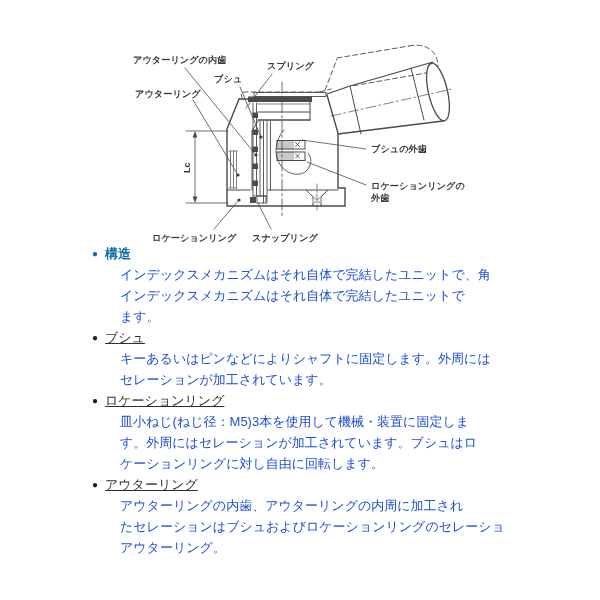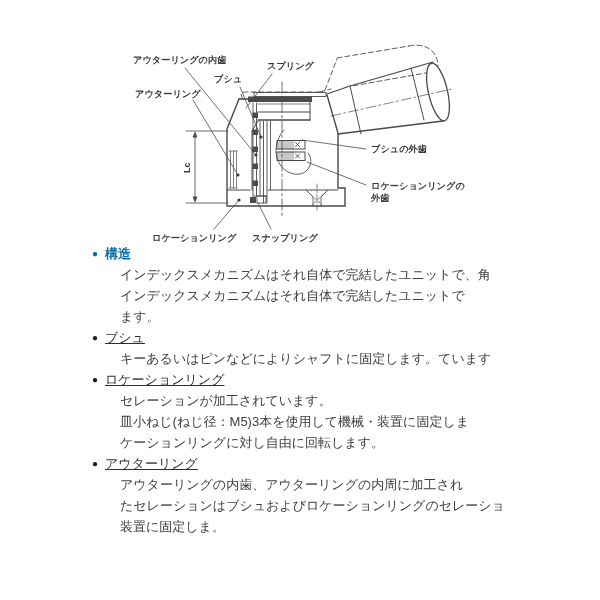--- a/index.html
+++ b/index.html
@@ -1,20 +1,20 @@
 <!DOCTYPE html>
 <html><head>
 <meta charset="utf-8">
 <style>
   html,body{margin:0;padding:0;background:#ffffff;}
   .page{position:relative;width:600px;height:600px;background:#ffffff;overflow:hidden;
         font-family:"Liberation Sans",sans-serif;}
   .diagram{position:absolute;left:0;top:0;width:600px;height:250px;}
   .textcol{position:absolute;left:0;top:243px;width:600px;}
-  .row{height:21px;line-height:21px;font-size:13px;color:#404040;white-space:nowrap;}
+  .row{height:21px;line-height:21px;font-size:13px;color:#1d4ed8;white-space:nowrap;}
   .heading-row{padding-left:92px;font-weight:bold;color:#0a6ba6;}
   .item-row{padding-left:92px;color:#2e2e2e;text-decoration:underline;}
   .body-row{padding-left:120px;}
   .bullet{display:inline-block;width:13px;font-size:10px;vertical-align:1px;}
   .bullet.blue{color:#0a6ba6;}
   .bullet.dark{color:#1d1d1d;}
   svg text{font-family:"Liberation Sans",sans-serif;font-size:9.2px;font-weight:bold;fill:#3a3a3a;}
 </style>
 </head>
 <body>
@@ -177,30 +177,31 @@
     <div class="row heading-row">
       <span class="bullet blue">●</span><span>構造</span>
     </div>
     <div class="row body-row">インデックスメカニズムはそれ自体で完結したユニットで、角</div>
     <div class="row body-row">インデックスメカニズムはそれ自体で完結したユニットで</div>
     <div class="row body-row">ます。</div>
 
     <div class="row item-row">
       <span class="bullet dark">●</span><span>ブシュ</span>
     </div>
-    <div class="row body-row">キーあるいはピンなどによりシャフトに固定します。ています</div>
+    <div class="row body-row">キーあるいはピンなどによりシャフトに固定します。外周には</div>
+    <div class="row body-row">セレーションが加工されています。</div>
+
     <div class="row item-row">
       <span class="bullet dark">●</span><span>ロケーションリング</span>
     </div>
-
-    <div class="row body-row">セレーションが加工されています。</div>
     <div class="row body-row">皿小ねじ(ねじ径：M5)3本を使用して機械・装置に固定しま</div>
+    <div class="row body-row">す。外周にはセレーションが加工されています。ブシュはロ</div>
     <div class="row body-row">ケーションリングに対し自由に回転します。</div>
 
     <div class="row item-row">
       <span class="bullet dark">●</span><span>アウターリング</span>
     </div>
     <div class="row body-row">アウターリングの内歯、アウターリングの内周に加工され</div>
     <div class="row body-row">たセレーションはブシュおよびロケーションリングのセレーショ</div>
-    <div class="row body-row">装置に固定しま。</div>
+    <div class="row body-row">アウターリング。</div>
 
   </div>
 </div>
 
 </body></html>

